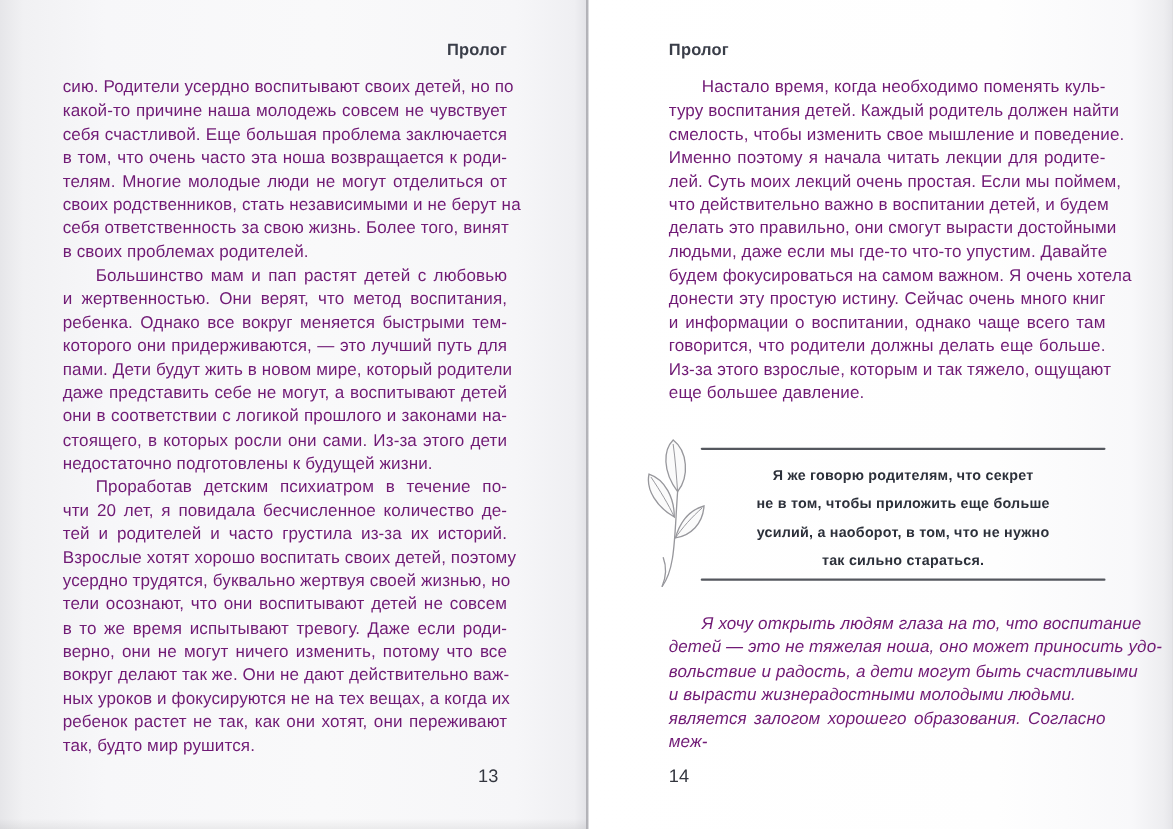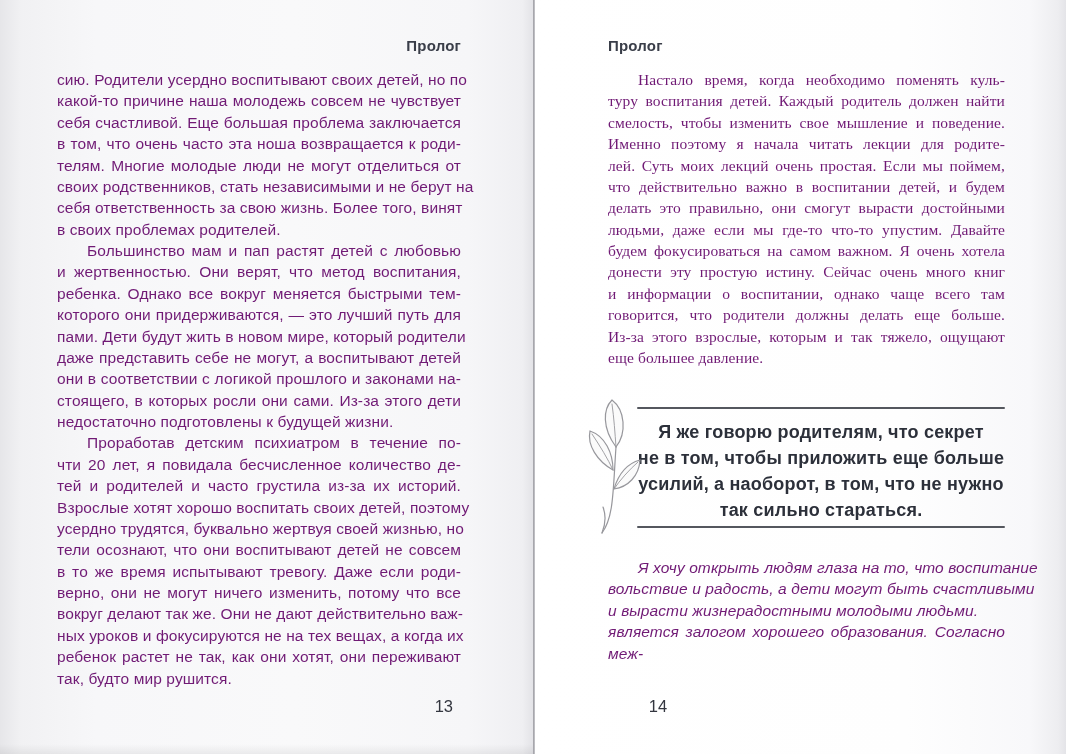--- a/index.html
+++ b/index.html
@@ -34,21 +34,21 @@
   
   .running-header {
     position:absolute; top:37px; height:18px;
     font-size:15px; font-weight:700; color:#3a3e49; letter-spacing:0.2px;
   }
   .rh-left  { left:57px;  width:404px; text-align:right; }
   .rh-right { left:608px; width:397px; text-align:left; }
 
   .body-block { position:absolute; color:#701a75; }
   .bb-left        { left:57px;  top:69px;  width:404px; }
-  .bb-right-top   { left:608px; top:69px;  width:397px;font-family:Liberation Serif, serif; }
+  .bb-right-top   { left:608px; top:69px;  width:397px; }
   .bb-right-bottom{ left:608px; top:557px; width:397px;font-style:italic; }
 
   .para .line {
     font-size:15.5px; line-height:21.38px; height:21.38px;
     text-align:justify; text-align-last:justify;
     white-space:nowrap; letter-spacing:0.1px;
   }
   .para .line.last  { text-align-last:left; white-space:normal; }
   .para .line.first { padding-left:30px; }
 
@@ -57,30 +57,30 @@
     position:absolute; left:637px; width:368px; height:2px;
     background:#54575e; border-radius:1px;
   }
   .rule-top    { top:407px; }
   .rule-bottom { top:526px; }
   .quote-text {
     position:absolute; left:637px; top:419px; width:368px;
     color:#2c303a;
   }
   .quote-text .qline {
-    font-size:18px; font-weight:700; line-height:26px; text-align:center;
+    font-size:13px; font-weight:700; line-height:26px; text-align:center;
     letter-spacing:0.2px;
   }
   
   .page-number {
     position:absolute; top:697px; height:20px;
     font-size:16.5px; font-weight:400; color:#33363f;
   }
   .pn-left  { left:57px;  width:396px; text-align:right; }
-  .pn-right { left:608px; width:100px; text-align:center; }
+  .pn-right { left:608px; width:100px; text-align:left; }
 
   
   .leaf-wrap { position:absolute; left:581px; top:397px; width:72px; height:140px; }
   .leaf-wrap svg { width:100%; height:100%; }
 </style>
 </head>
 <body>
 
 <div class="spread">
 
@@ -174,20 +174,21 @@
 
         <path d="M32 92 C 37 75 47 66 58 63 C 57 79 46 90 32 92 Z"></path>
         <path d="M56 65 C 47 73 38 83 32 92" fill="none" stroke-width="0.9"></path>
       </g>
     </svg>
   </div>
 
   <div class="body-block bb-right-bottom">
       <div class="para">
         <div class="line first">Я хочу открыть людям глаза на то, что воспитание</div>
+        <div class="line">детей — это не тяжелая ноша, оно может приносить удо-</div>
         <div class="line">вольствие и радость, а дети могут быть счастливыми</div>
         <div class="line last">и вырасти жизнерадостными молодыми людьми.</div>
       </div>
       <div class="para">
         <div class="line last">является залогом хорошего образования. Согласно меж-</div>
       </div>
     </div>
   <div class="page-number pn-right">14</div>
 
 </div>

